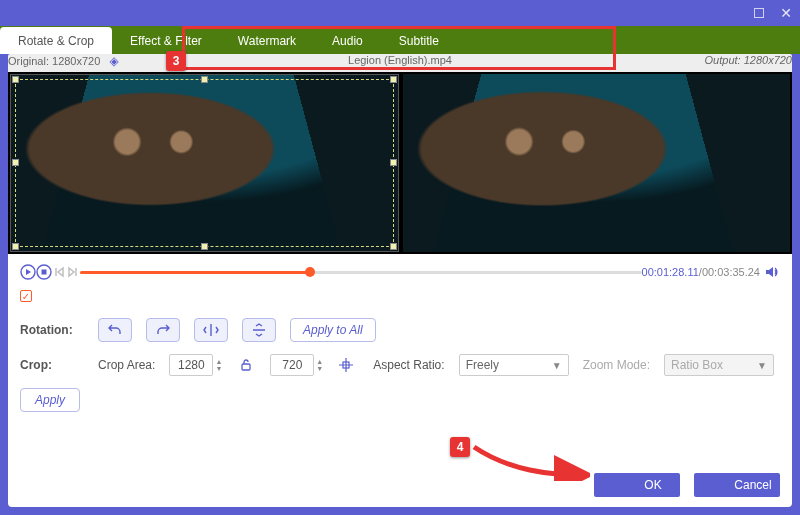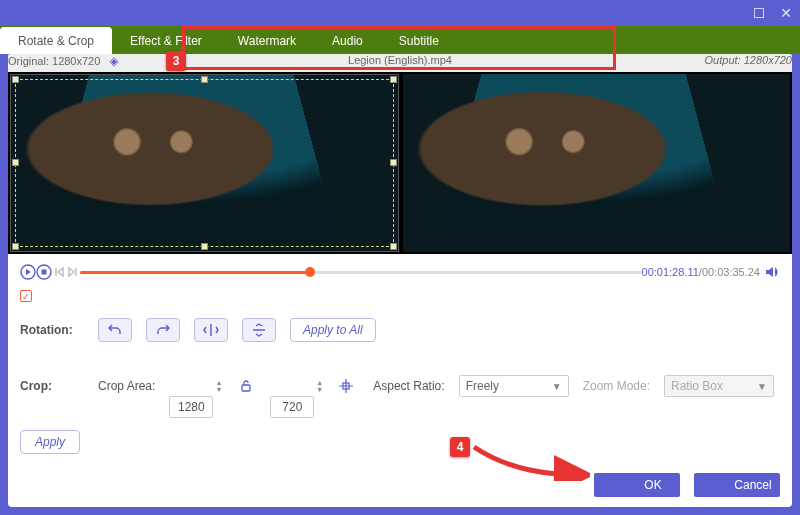--- a/index.html
+++ b/index.html
@@ -98,21 +98,21 @@
     width:34px; height:24px; border:1px solid #b8bce8; border-radius:4px; background:#eef0fb;
     display:flex; align-items:center; justify-content:center; color:#5a5ed0; cursor:pointer;
   }
   .textbtn {
     height:24px; padding:0 12px; border:1px solid #b8bce8; border-radius:4px; background:#fff;
     color:#5a5ed0; display:flex; align-items:center; cursor:pointer;font-style:italic;
   }
   .numfield { display:flex; align-items:center; }
   .numfield input {
     width:44px; height:22px; border:1px solid #ccc; border-radius:2px; text-align:center;
-    font-size:12px; color:#555;margin-top:42px;
+    font-size:12px; color:#555;
   }
   .spinners { display:flex; flex-direction:column; margin-left:2px; }
   .spinners span { font-size:7px; color:#888; line-height:7px; cursor:pointer;}
   .lock { color:#5a5ed0; margin:0 4px; }
   .centericon { color:#5a5ed0; width:22px; text-align:center; }
   .sel {
     height:22px; min-width:110px; border:1px solid #ccc; background:#fff;
     display:flex; align-items:center; padding:0 6px; justify-content:space-between; color:#666;
     border-radius:2px; cursor:pointer;
   }

